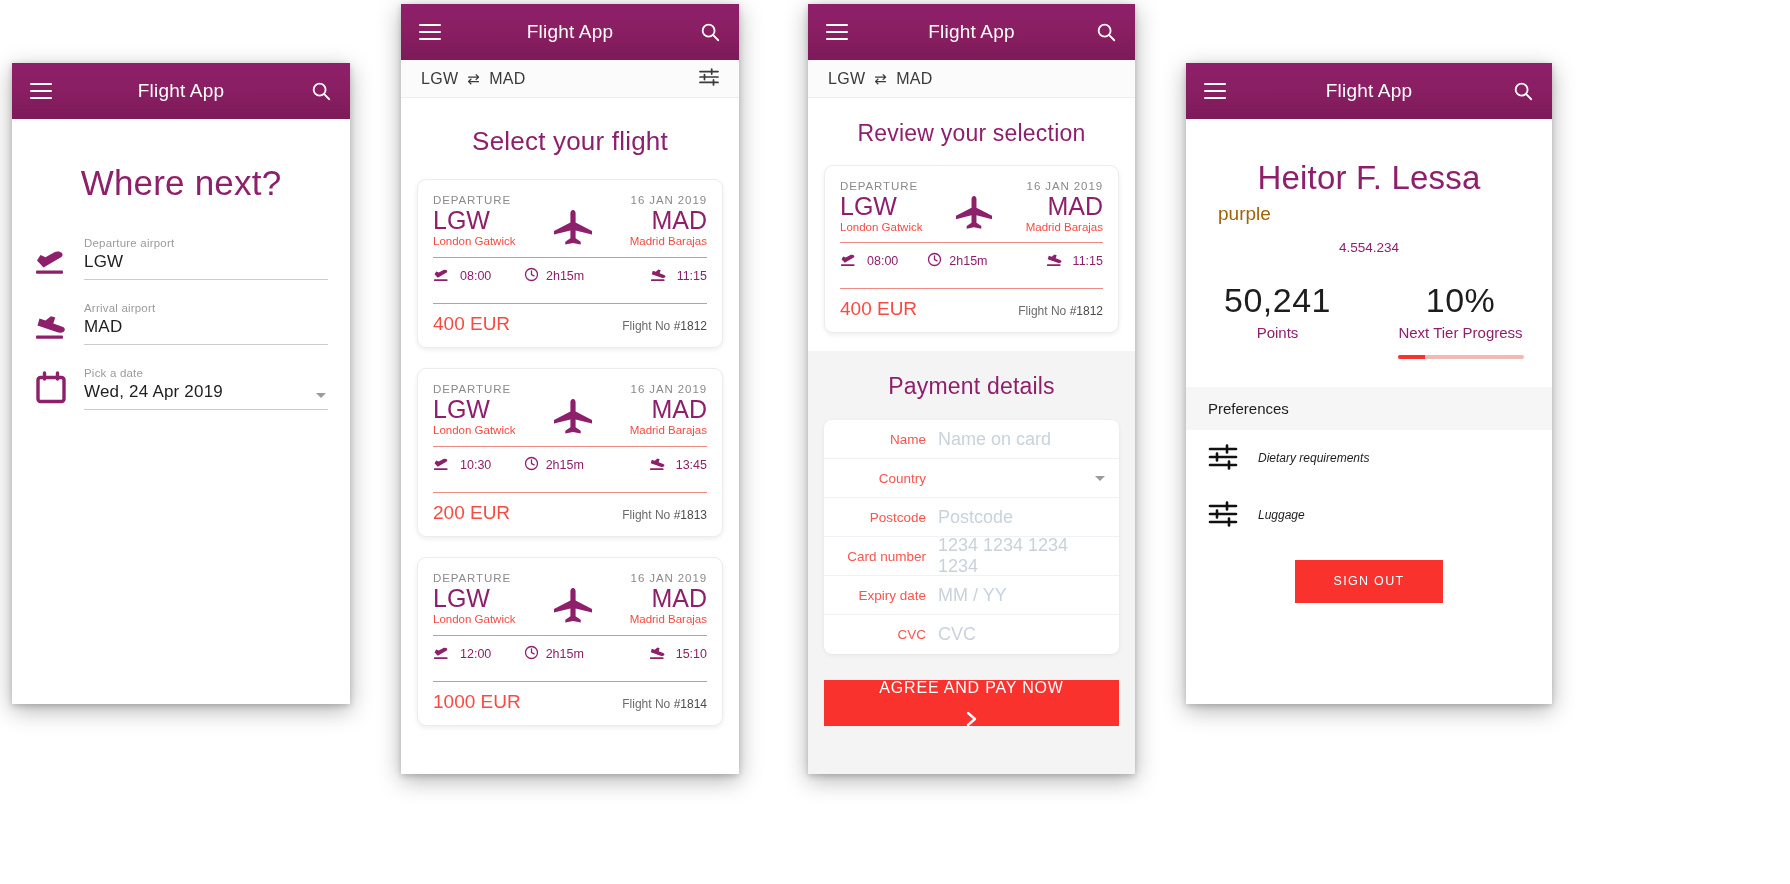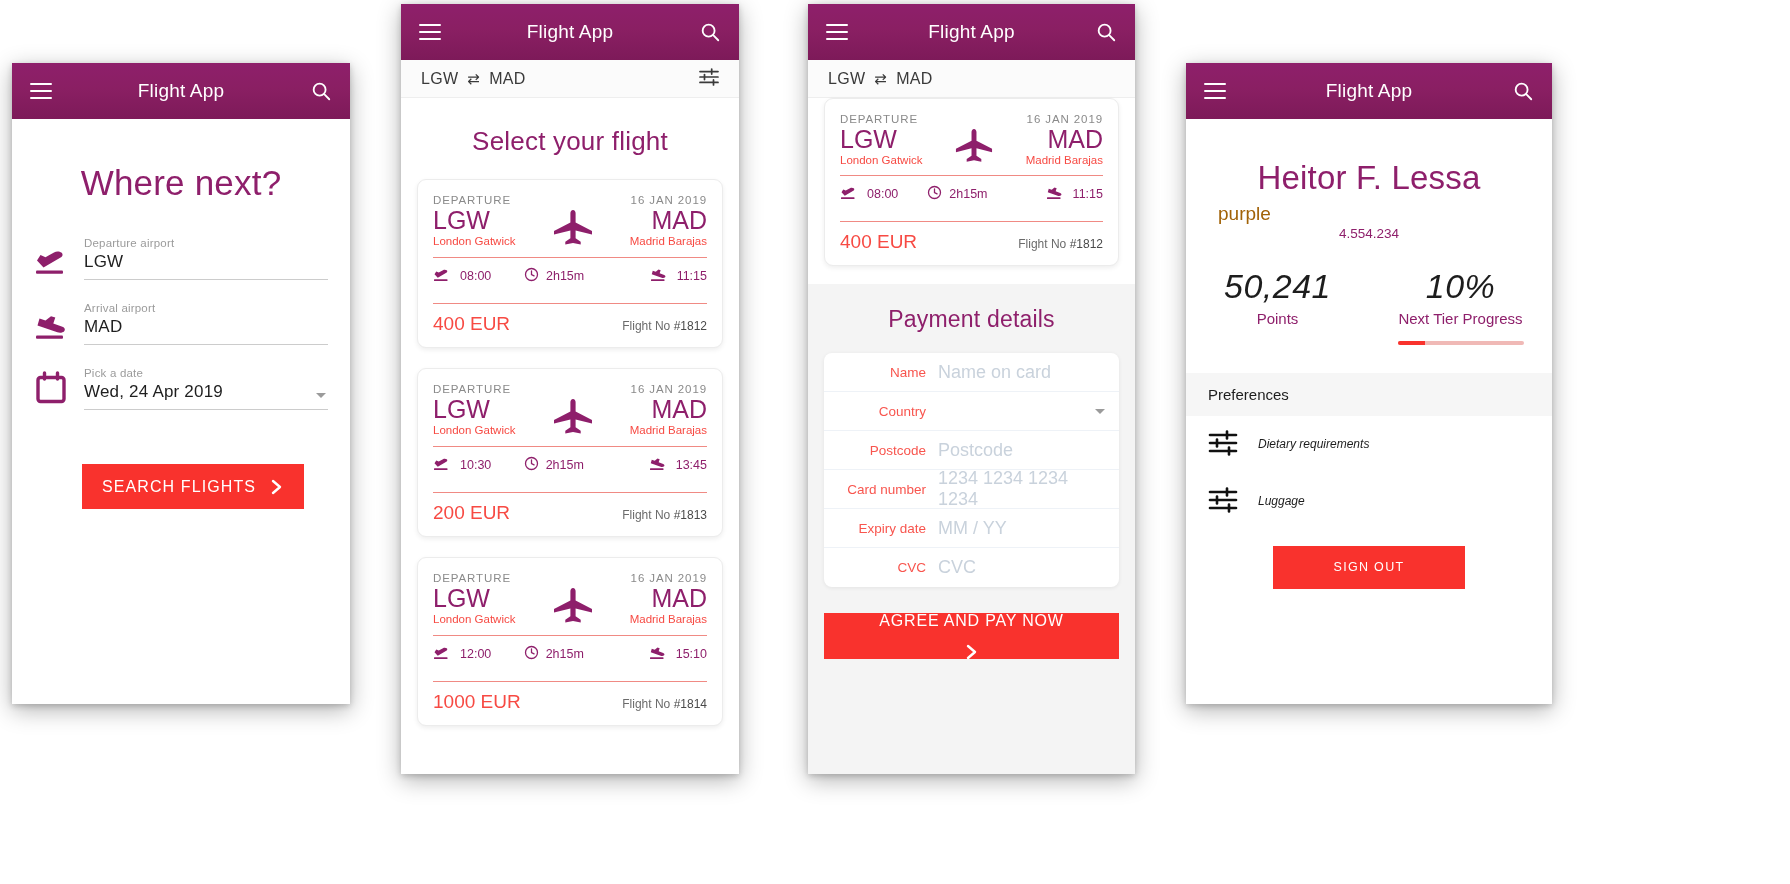--- a/index.html
+++ b/index.html
@@ -120,33 +120,33 @@
   .pcaret { position:absolute; right: 14px; width:0;height:0;
             border-left:5px solid transparent;border-right:5px solid transparent;
             border-top:5px solid #9b9b9b; }
   #p3 .cta { margin: 26px 16px 0; width: calc(100% - 32px); height: 46px;
              font-size: 16px; letter-spacing: .8px; flex-direction: column; }
 
   
   #p4 { left: 1186px; top: 63px; width: 366px; height: 641px; }
   #p4 .name { font-size: 33px; margin-top: 40px; }
   #p4 .tier { font-size: 19px; color: #a16207; text-align:left; margin-top: 6px; padding-left: 32px; }
-  #p4 .ver  { font-size: 13.5px; color: #8e1f6b; text-align:center; margin-top: 1px; }
+  #p4 .ver  { font-size: 13.5px; color: #8e1f6b; text-align:center; margin-top: 15px; }
   .stats { display: flex; margin-top: 26px; }
   .stat { flex: 1; text-align: center; }
-  .stat .big { font-size: 34px; color: #1d1d1d; letter-spacing: .5px; font-style: italic; }
+  .stat .big { font-size: 34px; color: #1d1d1d; letter-spacing: .5px; }
   .stat .cap { font-size: 15px; color: #8e1f6b; margin-top: 4px; line-height: 1.25;}
   .bar { width: 126px; height: 4px; background: #f0b9b6; margin: 12px auto 0;
          border-radius: 2px; overflow: hidden; }
   .bar i { display:block; height: 100%; width: 22%; background: #f9322d; }
   .prefhead { margin-top: 28px; background: #f6f6f6; padding: 13px 22px;
               font-size: 15px; color: #1d1d1d; }
   .prefrow { display: flex; align-items: center; gap: 20px; padding: 14px 22px;
              font-size: 12px; color: #1d1d1d; font-style: italic; }
-  #p4 .cta { display:flex; margin: 16px auto 0; width: 192px; height: 43px;
+  #p4 .cta { display:flex; margin: 16px auto 0; width: 148px; height: 43px;
              font-size: 12.5px; letter-spacing: 1.3px; }
   .chev { display:flex; }
 </style>
 </head>
 <body>
 
 <div class="stage">
 
   <div class="phone" id="p1">
     <div class="appbar">
@@ -200,28 +200,20 @@
             <line x1="23.5" y1="3" x2="23.5" y2="9" stroke-linecap="round"></line>
           </svg>
         </div>
         <div class="field-main">
           <div class="field-label">Pick a date</div>
           <div class="field-value">Wed, 24 Apr 2019</div>
           <div class="caret-dn"></div>
         </div>
       </div>
 
-      <button class="cta">
-        <span>SEARCH FLIGHTS</span>
-        <span class="chev">
-          <svg width="14" height="16" viewBox="0 0 14 16" fill="none" stroke="#fff" stroke-width="2.4" stroke-linecap="round" stroke-linejoin="round">
-              <polyline points="3,2 10,8 3,14"></polyline>
-            </svg>
-        </span>
-      </button>
     </div>
   </div>
 
   <div class="phone" id="p2">
     <div class="appbar">
       <div class="hamb">
           <i></i>
           <i></i>
           <i></i>
         </div>
@@ -424,20 +416,21 @@
             <circle cx="10.5" cy="10.5" r="6.5"></circle>
               <line x1="15.5" y1="15.5" x2="21" y2="21" stroke-linecap="round"></line>
           </svg>
         </div>
       </div>
       <div class="subbar">
         <span>LGW</span>
         <span class="swap">⇄</span>
         <span>MAD</span>
       </div>
+      <div class="screen-title h1">Review your selection</div>
 
       <div style="padding:0 16px;">
         <div class="fcard" style="margin-bottom:0;">
           <div class="fc-top">
             <div class="fc-col">
               <div class="fc-kicker">DEPARTURE</div>
               <div class="fc-code">LGW</div>
               <div class="fc-city">London Gatwick</div>
             </div>
             <div class="fc-plane">

